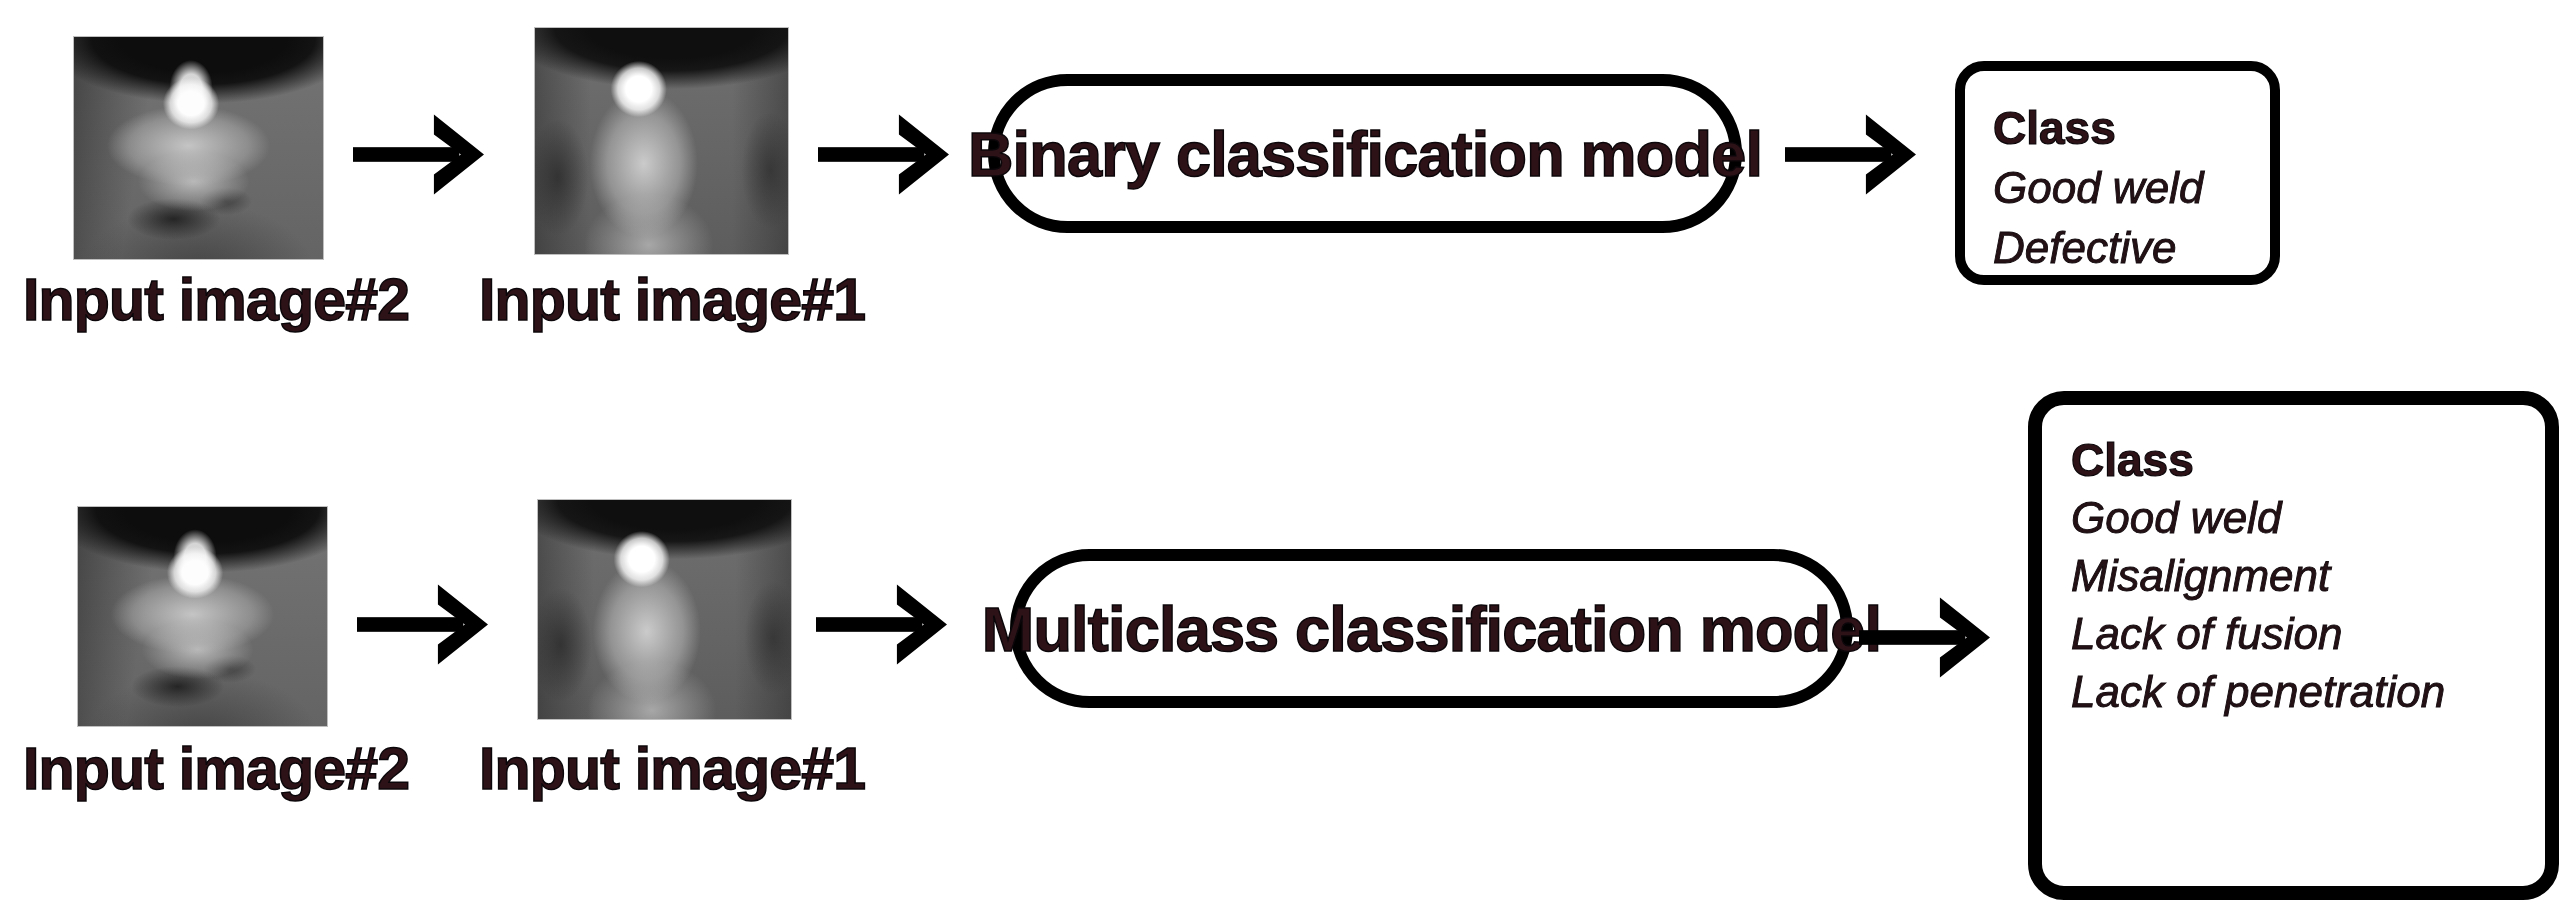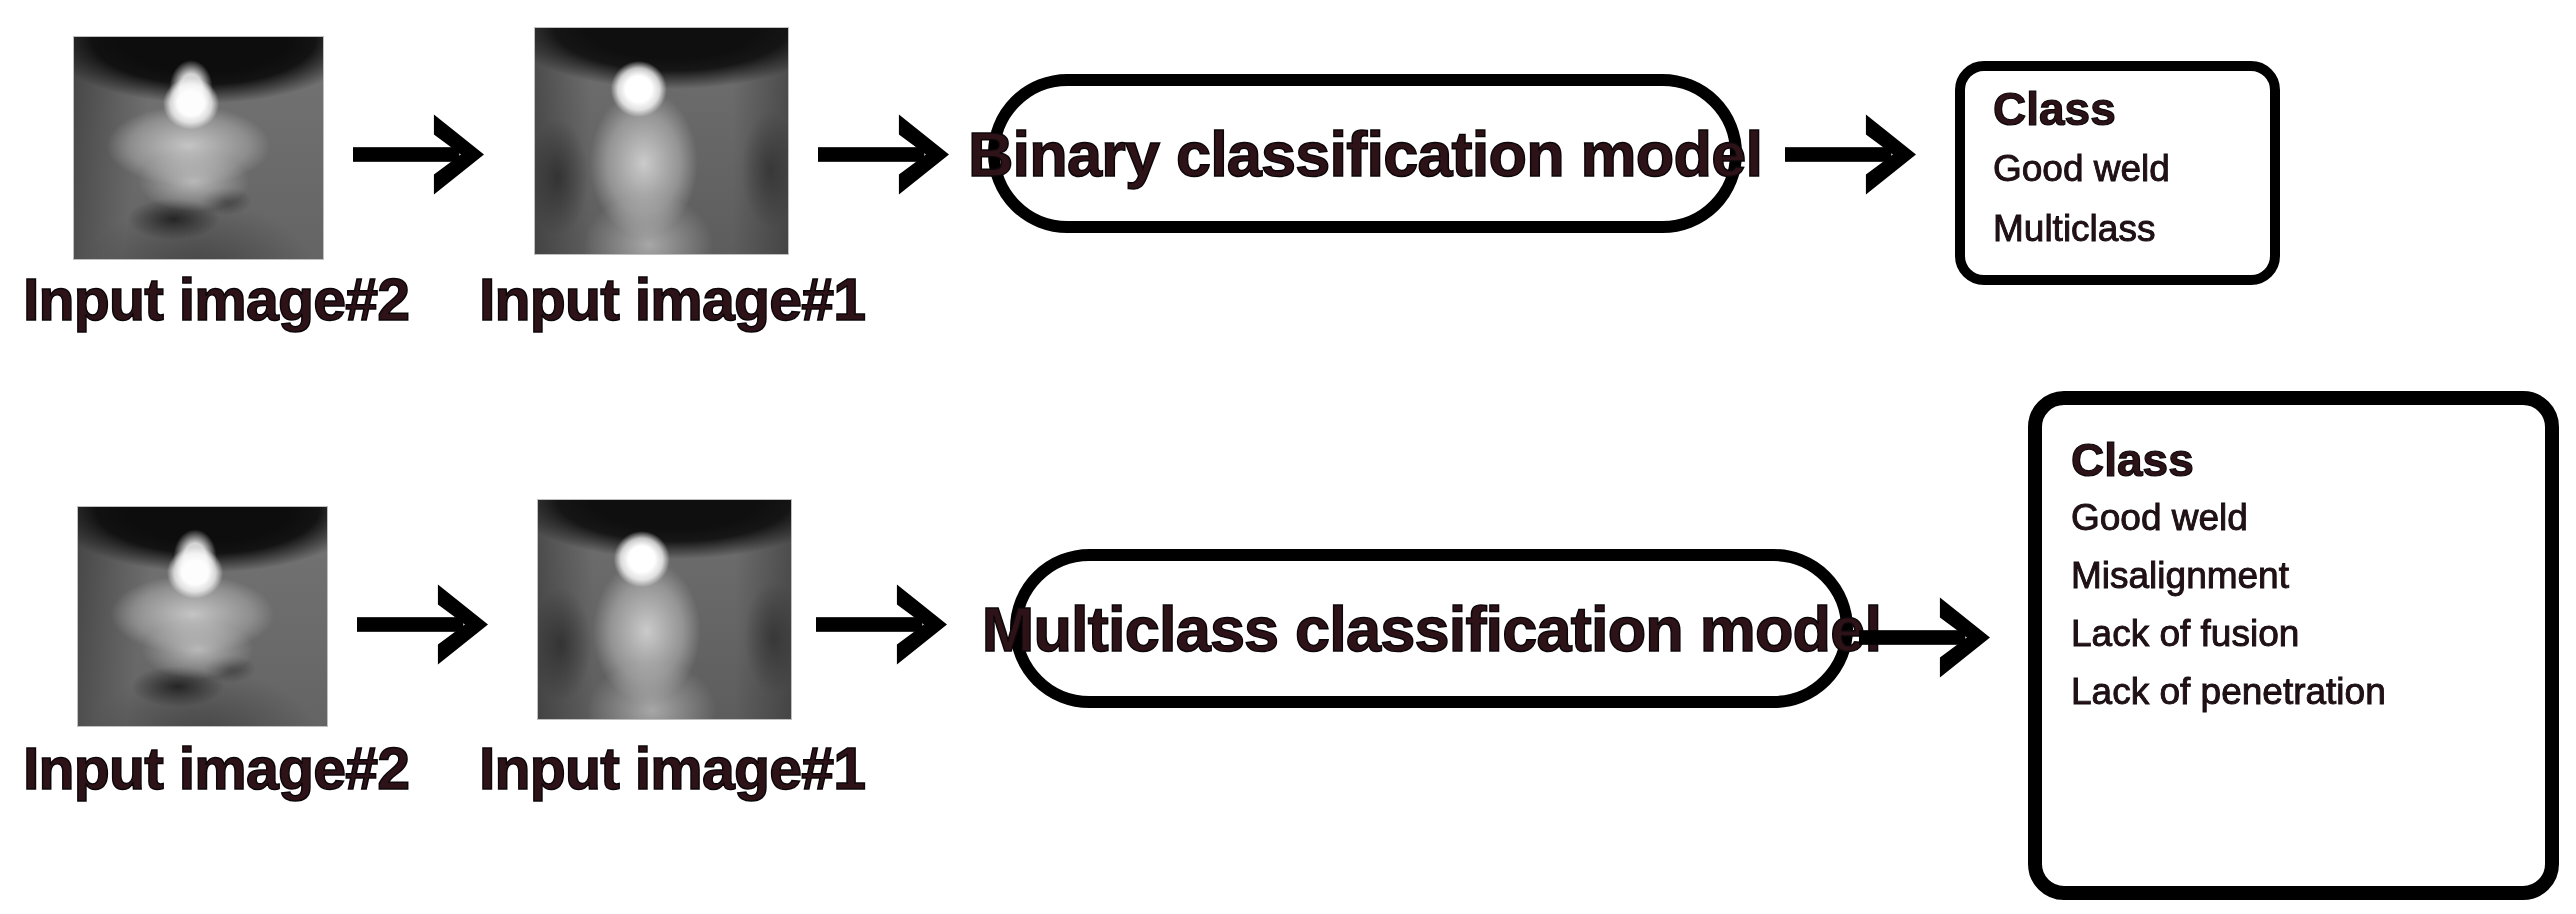--- a/index.html
+++ b/index.html
@@ -89,38 +89,39 @@
   .r1-pill { left: 988px; top: 74px;  width: 754px;  height: 159px; }
   .r2-pill { left: 1010px; top: 549px; width: 843px; height: 159px; }
 
   
   .classbox {
     position: absolute;
     box-sizing: border-box;
     background: #ffffff;
     border: 10.8px solid #000000;
     border-radius: 29px;
-    padding: 8px 0 0 28px;
+    padding: 27px 0 0 28px;
   }
   .r1-box { left: 1955px; top: 61px;  width: 325px; height: 224px; }
   .r2-box { left: 2028px; top: 391px; width: 531px; height: 509px; border-width: 14px; border-radius: 36px; padding-top: 26px; padding-left: 29px; }
   .class-heading {
     font-size: 46px;
     font-weight: bold;
     color: #2d1318;
     -webkit-text-stroke: 1.2px #0b0609;
     line-height: 60px;
     white-space: nowrap;
   }
   .class-item {
-    font-size: 37px;
+    font-size: 44px;
     color: #241116;
     -webkit-text-stroke: 0.9px #120a0d;
     line-height: 60px;
     white-space: nowrap;
+    font-style: italic;
   }
   .r2-box .class-heading, .r2-box .class-item { line-height: 58px; }
 
   
   .arrow { position: absolute; }
   .r1-a1 { left: 353px;  top: 108px; }
   .r1-a2 { left: 818px; top: 108px; }
   .r1-a3 { left: 1785px; top: 108px; }
   .r2-a1 { left: 357px;  top: 578px; }
   .r2-a2 { left: 816px; top: 578px; }
@@ -152,21 +153,21 @@
   </div>
 
   <svg class="arrow r1-a3" width="131" height="93" viewBox="0 0 170 120">
     <rect x="0" y="50.5" width="138" height="19" fill="#000000"></rect>
     <polygon points="105,8 170,60 105,112 105,86 140,60 105,34" fill="#000000"></polygon>
   </svg>
 
   <div class="classbox r1-box">
     <div class="class-heading">Class</div>
     <div class="class-item">Good weld</div>
-    <div class="class-item">Multiclass</div>
+    <div class="class-item">Defective</div>
   </div>
 
   <div class="weld weld-2 r2-img2"></div>
   <div class="label r2-lab2">Input image#2</div>
 
   <svg class="arrow r2-a1" width="131" height="93" viewBox="0 0 170 120">
     <rect x="0" y="50.5" width="138" height="19" fill="#000000"></rect>
     <polygon points="105,8 170,60 105,112 105,86 140,60 105,34" fill="#000000"></polygon>
   </svg>
 

